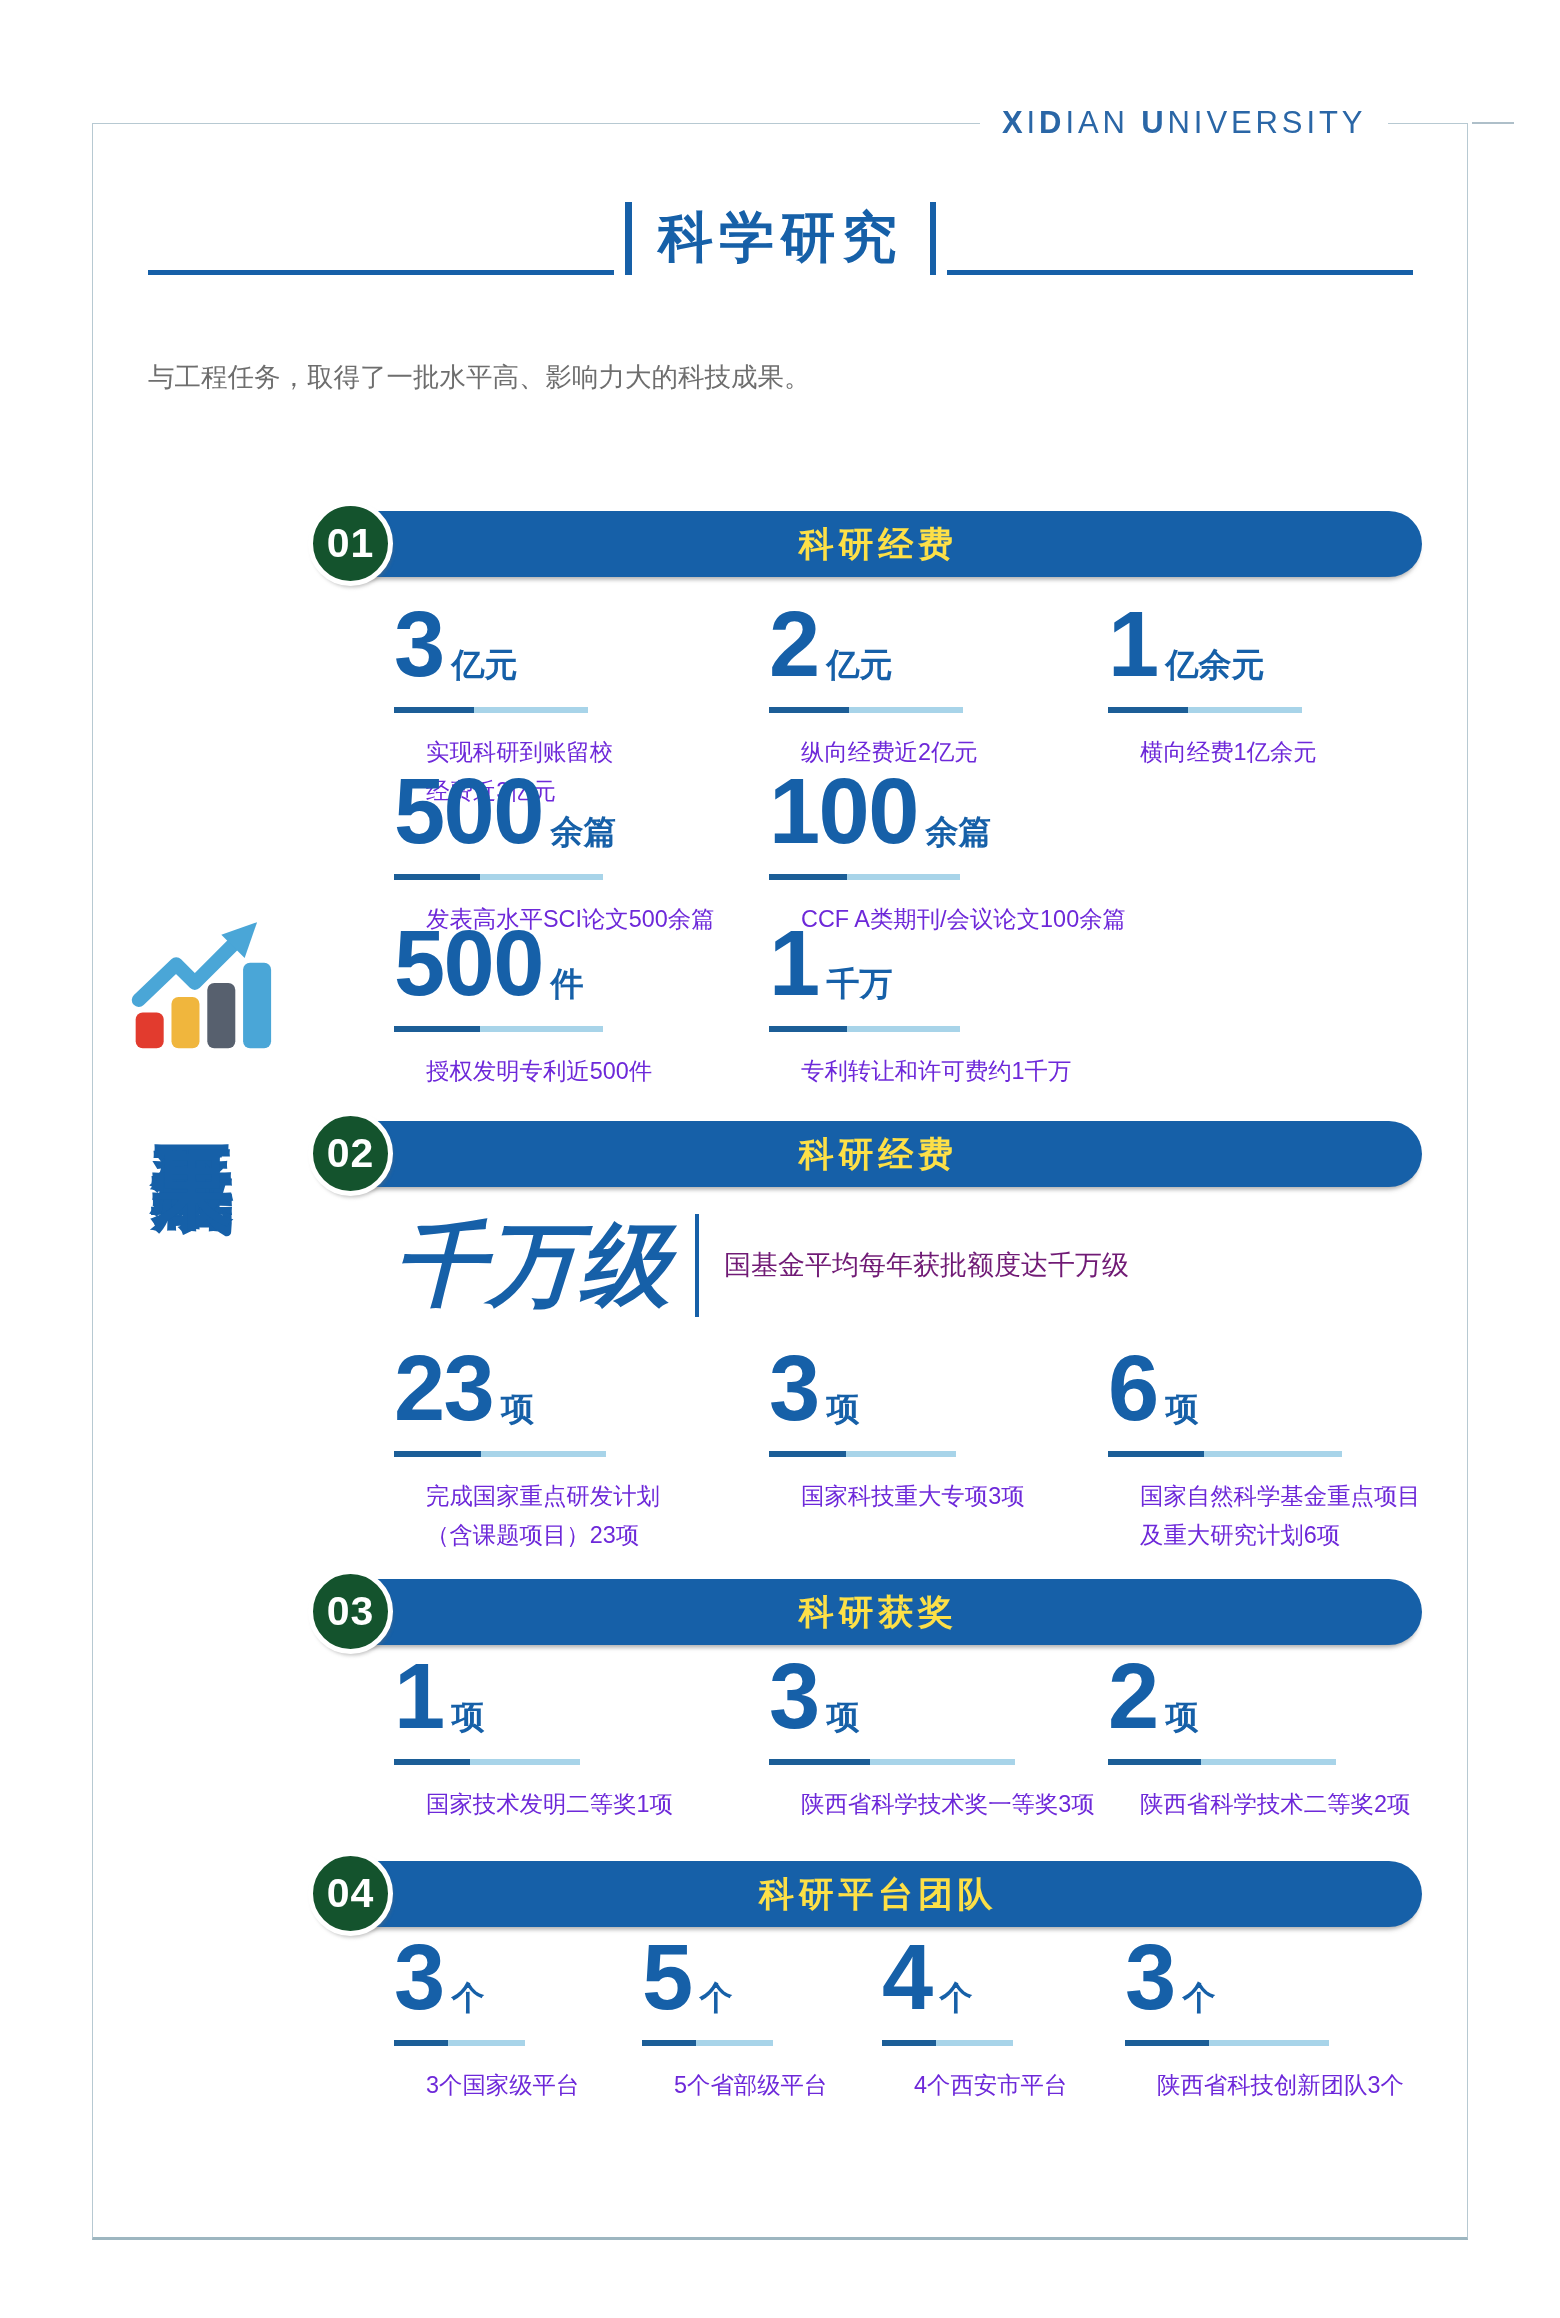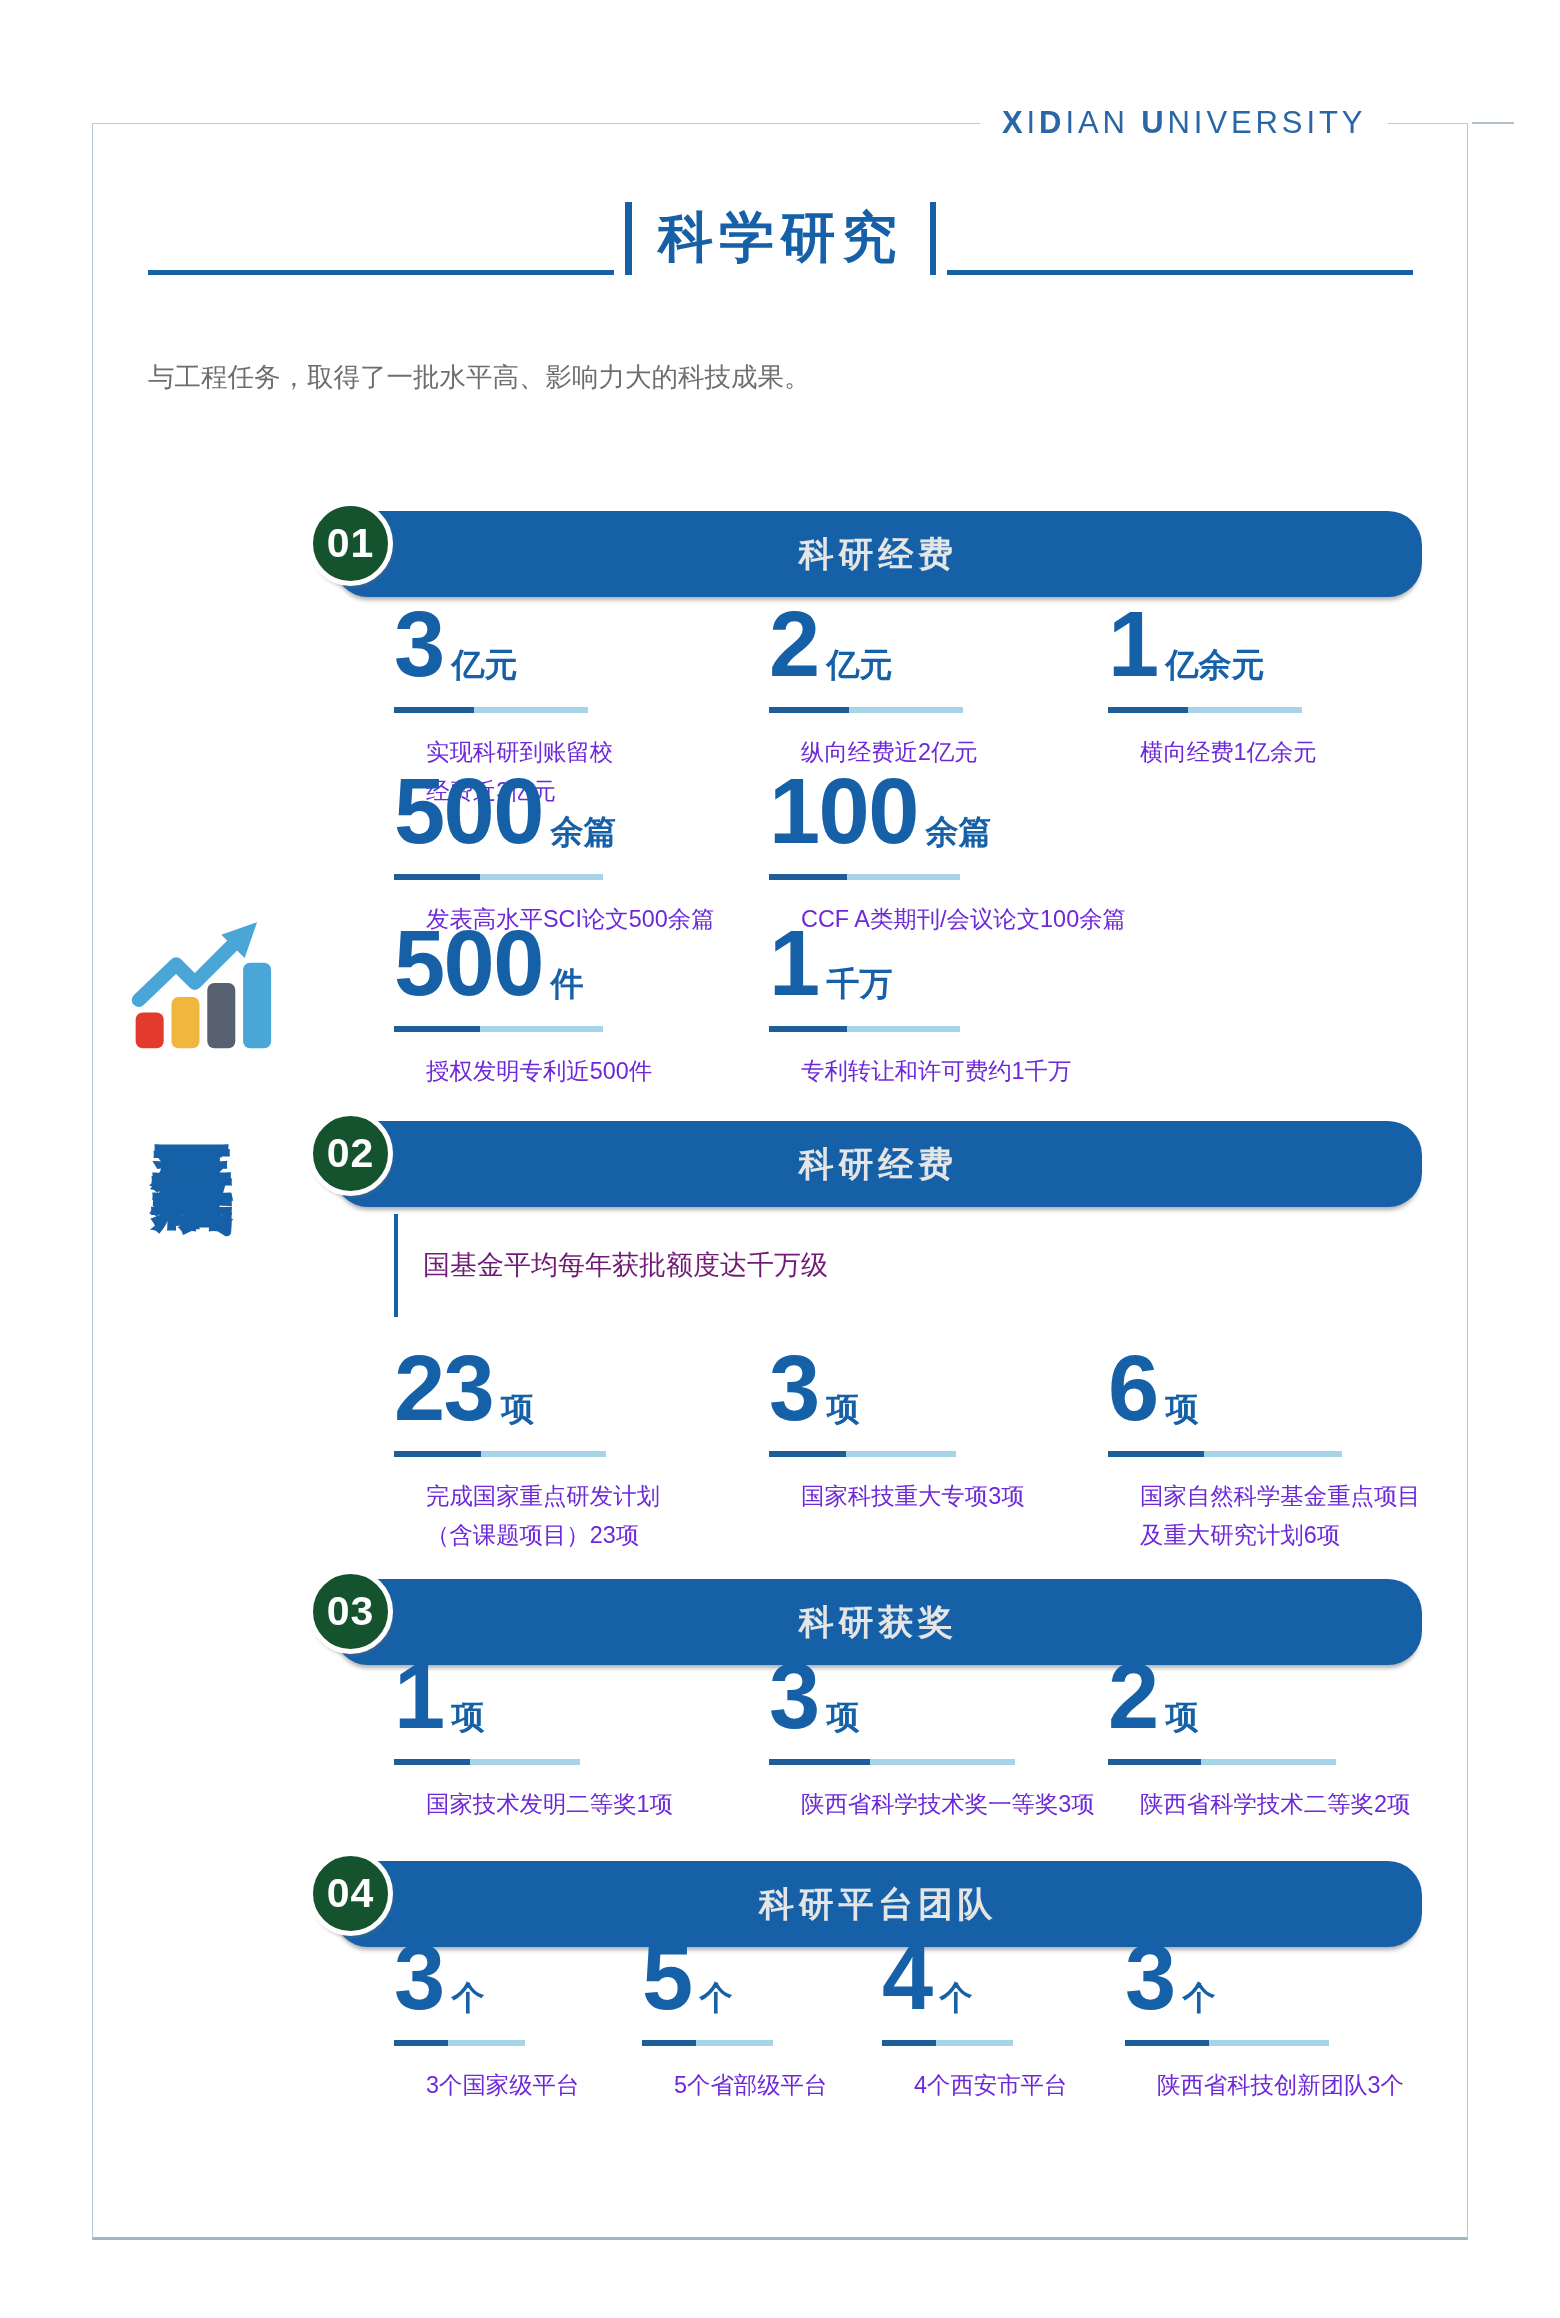--- a/index.html
+++ b/index.html
@@ -36,22 +36,22 @@
   
   .side-icon{position:absolute;left:131px;top:919px;width:151px;height:134px;}
   .vtitle{
     position:absolute;left:137px;top:1079px;height:593px;
     writing-mode:vertical-rl;text-orientation:upright;
     font-size:83px;font-weight:bold;color:#1660a8;letter-spacing:1.6px;white-space:nowrap;
   }
   
   .sec-header{position:absolute;left:311px;width:1111px;height:66px;}
   .sec-bar{
-    position:absolute;left:23.4px;right:0;top:0;height:86px;background:#1660a8;border-radius:34px;
-    color:#e5e5e5;display:flex;align-items:center;justify-content:center;
+    position:absolute;left:23.4px;right:0;top:0;height:66px;background:#1660a8;border-radius:34px;
+    color:#fde047;display:flex;align-items:center;justify-content:center;
     font-size:35px;font-weight:bold;letter-spacing:4.7px;
     box-shadow:0 5.5px 4.7px -3.1px rgba(110,110,110,0.55);white-space:nowrap;
   }
   .sec-num{
     position:absolute;left:-3.1px;top:-10px;width:75px;height:75px;background:#14532d;
     border:5.5px solid #ffffff;border-radius:50%;color:#ffffff;z-index:1;
     display:flex;align-items:center;justify-content:center;font-size:41px;font-weight:bold;letter-spacing:0.8px;
     box-shadow:1.6px 3.1px 3.9px -1.6px rgba(110,110,110,0.4);
   }
   
@@ -206,20 +206,21 @@
       <div>专利转让和许可费约1千万</div>
     </div>
   </div>
 
   <div class="sec-header" style="top:1121px;">
     <div class="sec-bar">科研经费</div>
     <div class="sec-num">02</div>
   </div>
 
   <div class="highlight">
+    <div class="highlight-value">千万级</div>
     <div class="highlight-divider"></div>
     <div class="highlight-desc">
       <div>国基金平均每年获批额度达千万级</div>
     </div>
   </div>
 
   <div class="stat" style="left:394px;top:1346px;">
     <div class="stat-value">
         <span class="num">23</span>
         <span class="unit">项</span>

